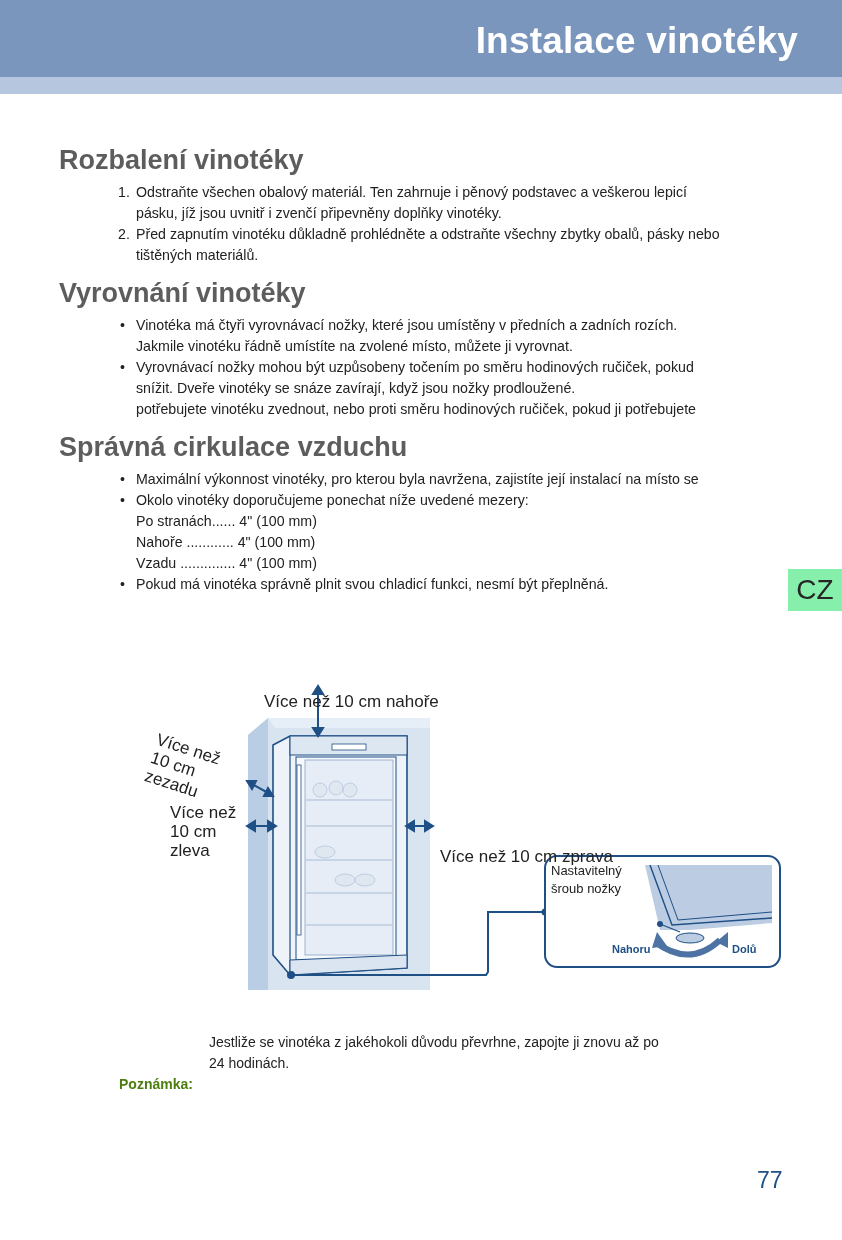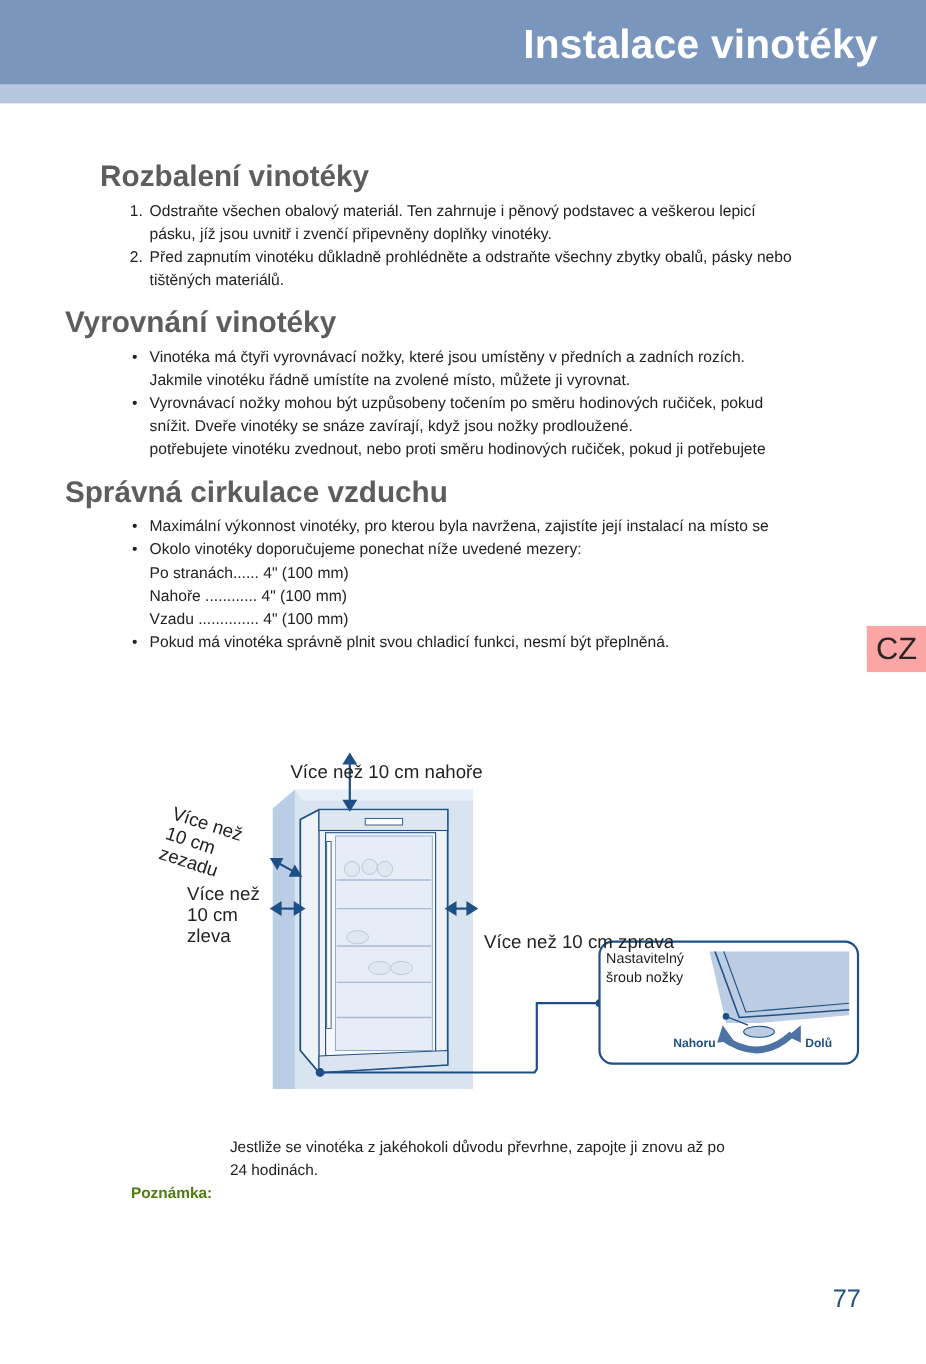--- a/index.html
+++ b/index.html
@@ -29,21 +29,21 @@
     }
     .para {
       position: absolute; left: 118px; width: 670px;
       font-size: 14.2px; line-height: 21px; color: #222;
     }
     .item { position: relative; padding-left: 18px; }
     .item .mark { position: absolute; left: 0; top: 0; width: 18px; }
     .item.bullet .mark { left: 2px; }
     .cz-tab {
       position: absolute; left: 788px; top: 569px; width: 54px; height: 42px;
-      background: #fca5a5; color: #262626; font-size: 28px;
+      background: #86efac; color: #262626; font-size: 28px;
       display: flex; align-items: center; justify-content: center;
     }
     .diagram { position: absolute; left: 0; top: 0; width: 842px; height: 914px; pointer-events: none; }
     .diagram .lbl { position: absolute; font-size: 17px; color: #222; line-height: 19px; }
     .diagram .small { font-size: 13px; line-height: 18px; }
     .diagram .tiny { font-size: 11px; color: #1e4f85; font-weight: bold; }
     .note-label {
       position: absolute; left: 119px; top: 1076px; font-size: 14px; font-weight: bold; color: #4d7c0f;
     }
     .note-text {
@@ -54,21 +54,21 @@
       position: absolute; left: 757px; top: 1167px; font-size: 23px; color: #1e4f85;
     }
   </style>
 </head>
 <body>
 
 <div class="header-band"></div>
 <div class="header-sub"></div>
 <h1 class="header-title" style="margin:0;">Instalace vinotéky</h1>
 
-<h2 class="section-title" style="top:145px;margin-left:32px;">Rozbalení vinotéky</h2>
+<h2 class="section-title" style="top:145px;">Rozbalení vinotéky</h2>
 <div class="para" style="top:182px;">
   <div class="item">
     <span class="mark">1.</span>
     <div>Odstraňte všechen obalový materiál. Ten zahrnuje i pěnový podstavec a veškerou lepicí</div>
     <div>pásku, jíž jsou uvnitř i zvenčí připevněny doplňky vinotéky.</div>
   </div>
   <div class="item">
     <span class="mark">2.</span>
     <div>Před zapnutím vinotéku důkladně prohlédněte a odstraňte všechny zbytky obalů, pásky nebo</div>
     <div>tištěných materiálů.</div>

